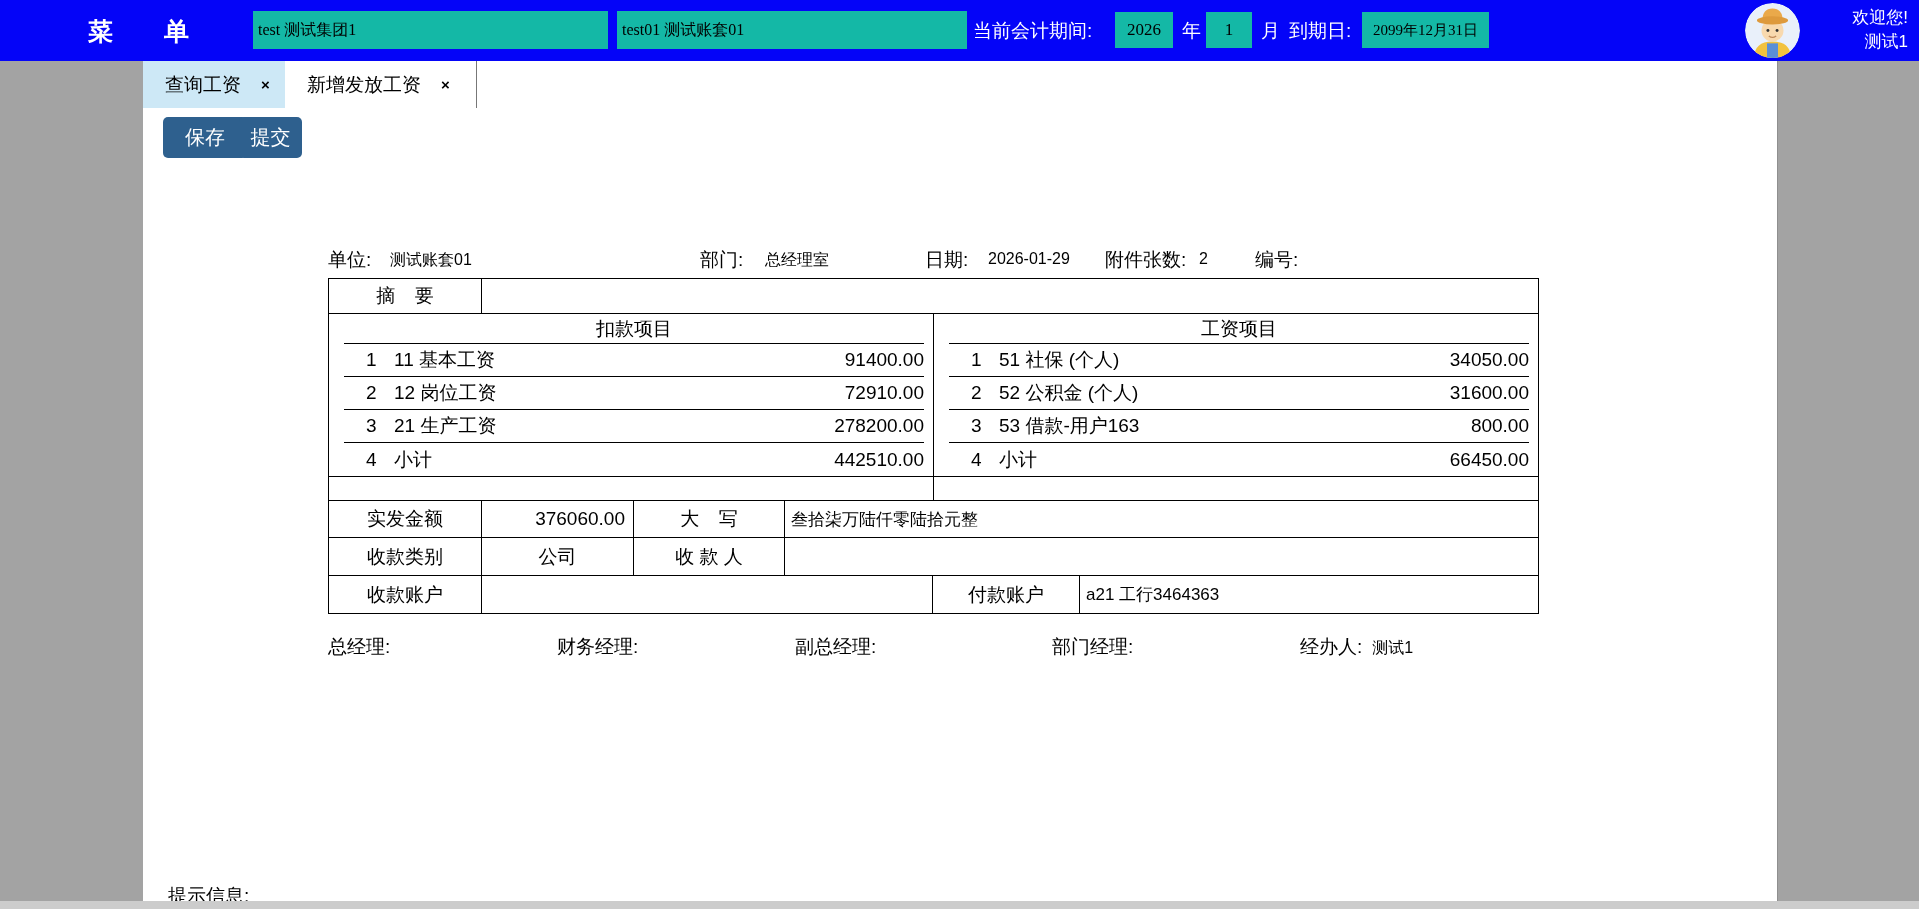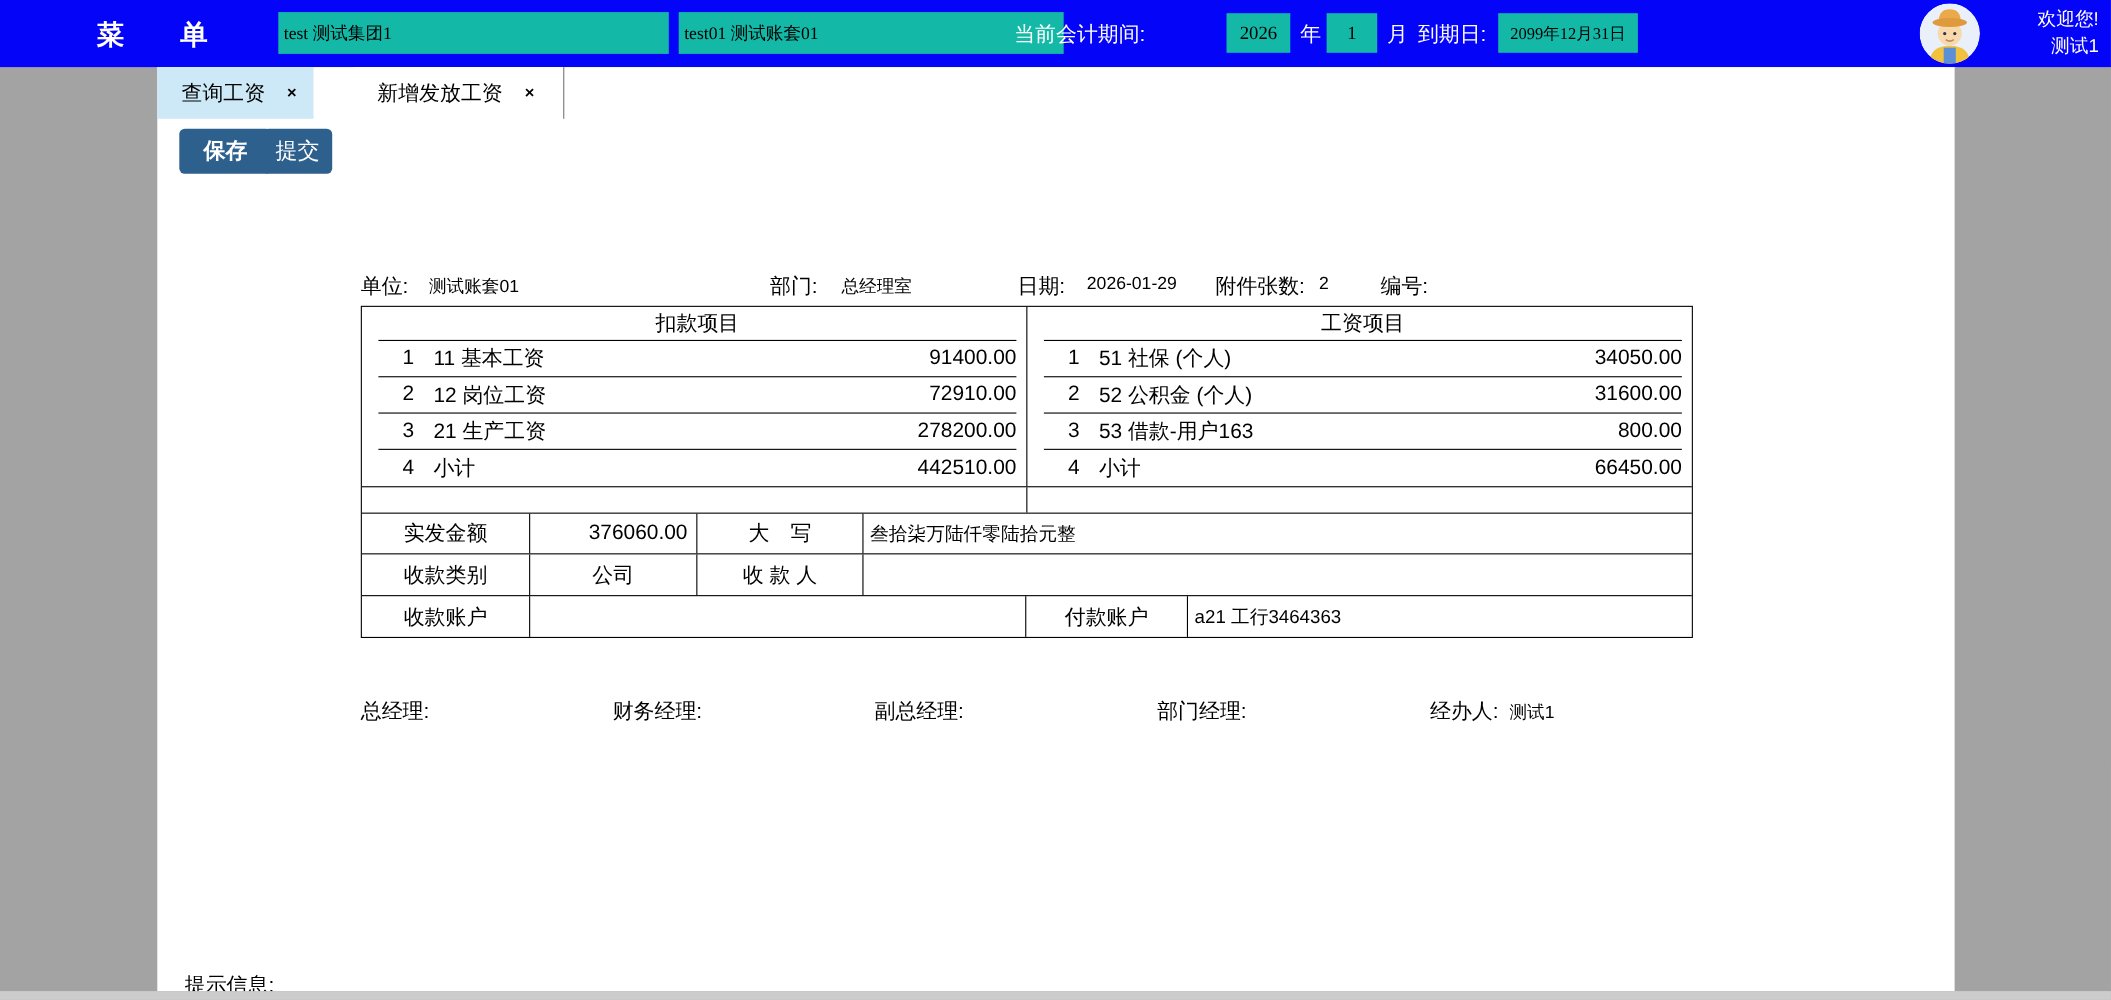--- a/index.html
+++ b/index.html
@@ -5,44 +5,44 @@
   * { box-sizing: border-box; margin: 0; padding: 0; }
   html,body { width:1919px; height:909px; overflow:hidden; font-family:"Liberation Sans", sans-serif; background:#a3a3a3; }
 
   
   .topbar { position:absolute; left:0; top:0; width:1919px; height:61px; background:var(--topbar_bg,#0404f8); }
   .menu-label { position:absolute; left:88px; top:15px; color:#fff; font-size:25px; font-weight:bold; letter-spacing:22px; cursor:pointer; }
   .tb-input { position:absolute; top:11px; height:38px; border:none; background:#14b8a6; color:#000; font-size:16px; padding:0 5px; font-family:Liberation Serif, serif; }
   .in-group { left:253px; width:355px; }
   .in-book  { left:617px; width:350px; }
   .tb-label { position:absolute; top:18px; color:#fff; font-size:19px; white-space:nowrap; }
-  .lb-period { left:922px; }
+  .lb-period { left:973px; }
   .in-year  { left:1115px; top:12px; width:58px; height:36px; text-align:center; font-size:17px; }
   .lb-year  { left:1182px; }
   .in-month { left:1206px; top:12px; width:46px; height:36px; text-align:center; font-size:17px; }
   .lb-month { left:1261px; }
   .lb-expiry{ left:1289px; }
   .in-expiry{ left:1362px; top:12px; width:127px; height:36px; text-align:center; font-size:15px; }
   .avatar { position:absolute; left:1745px; top:3px; width:55px; height:55px; border-radius:50%; overflow:hidden; cursor:pointer; }
   .welcome-box { position:absolute; left:1813px; top:6px; width:95px; text-align:right; color:#fff; font-size:17px; line-height:24px; }
 
   
   .paper { position:absolute; left:143px; top:61px; width:1635px; height:840px; background:#fff; border-right:1px solid #8f8f8f; }
   .hscroll { position:absolute; left:0; bottom:0; width:1919px; height:8px; background:#cccccc; }
 
   
-  .tabbar { position:absolute; left:0; top:0; height:47px; display:flex;gap:36px; }
+  .tabbar { position:absolute; left:0; top:0; height:47px; display:flex; }
   .tab { display:flex; align-items:center; font-size:19px; color:#000; cursor:pointer; }
   .tab-active { width:142px; background:var(--tab_active_bg,#cde8f6); padding-left:22px; }
   .tab-plain  { width:192px; background:#ffffff; padding-left:22px; border-right:1px solid #777; }
   .tab-close { font-weight:bold; font-size:15px; margin-left:20px; cursor:pointer; }
 
   
   .btn { position:absolute; top:56px; height:41px; border:none; border-radius:5px; background:var(--button_bg,#2e608e); color:#fff; font-size:20px; cursor:pointer; font-family:"Liberation Sans",sans-serif; }
-  .btn-save { left:20px; width:84px;font-weight:bold; }
+  .btn-save { left:20px; width:84px; }
   .btn-submit { left:96px; width:63px; }
 
   .doc-title { position:absolute; left:0; top:112px; width:100%; text-align:center; font-size:34px; font-weight:500; color:#000; }
 
   
   .info-row { position:absolute; left:0; top:186px; width:100%; height:26px; }
   .info-row span { position:absolute; white-space:nowrap; }
   .ilabel { font-size:19px; top:0; }
   .ivalue { font-size:16px; top:3px; }
   .p-unit-l{left:185px} .p-unit-v{left:247px} .p-dept-l{left:557px} .p-dept-v{left:622px}
@@ -146,20 +146,24 @@
     <span class="ilabel p-dept-l">部门:</span>
     <span class="ivalue p-dept-v">总经理室</span>
     <span class="ilabel p-date-l">日期:</span>
     <span class="ivalue p-date-v">2026-01-29</span>
     <span class="ilabel p-att-l">附件张数:</span>
     <span class="ivalue p-att-v">2</span>
     <span class="ilabel p-no-l">编号:</span>
   </div>
 
   <div class="vtable">
+    <div class="trow r-summary">
+      <div class="cell c1 center sp2">摘 要</div>
+      <div class="cell rest padl"></div>
+    </div>
     <div class="trow r-headers">
       <div class="half">
         <div class="hdr">扣款项目</div>
       </div>
       <div class="half">
         <div class="hdr">工资项目</div>
       </div>
     </div>
     <div class="trow r-items">
       <div class="half items">

